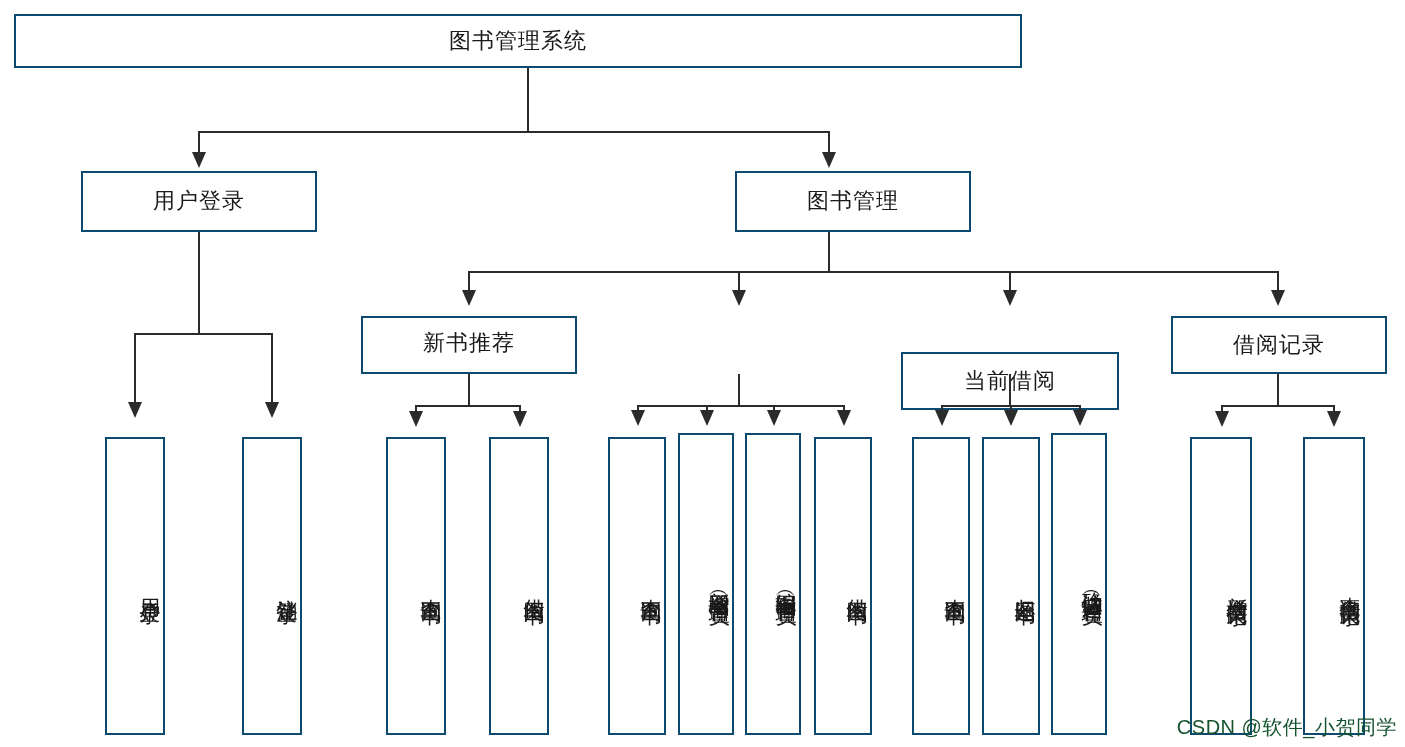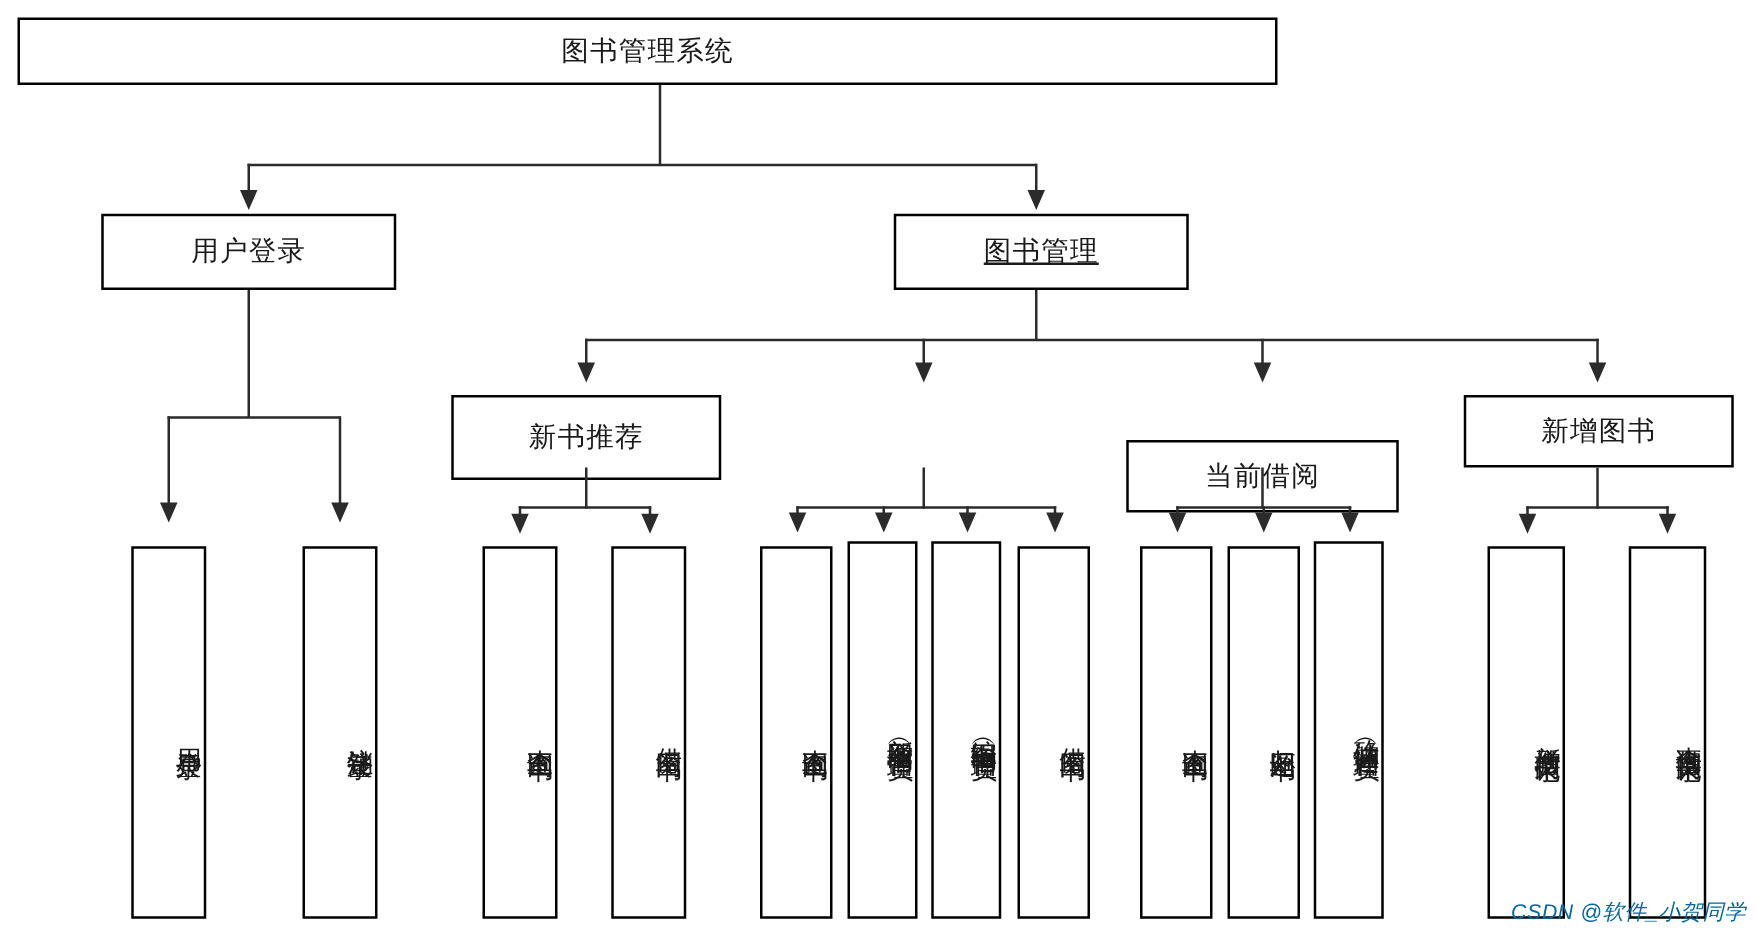--- a/index.html
+++ b/index.html
@@ -11,21 +11,21 @@
     position:relative;
     width:1405px;
     height:747px;
     background:#ffffff;
     overflow:hidden;
   }
   
   .node{
     position:absolute;
     box-sizing:border-box;
-    border:2px solid #000000;
+    border:2px solid #0c4a6e;
     background:#ffffff;
     display:flex;
     align-items:center;
     justify-content:center;
     text-align:center;
     line-height:1.22;
   }
   .node.h{            
     font-size:22px;
     letter-spacing:1px;
@@ -53,26 +53,25 @@
     width:0;height:0;
     border-left:7px solid transparent;
     border-right:7px solid transparent;
     border-top:16px solid #2b2b2b;
   }
   
   #watermark{
     position:absolute;
     right:8px;
     bottom:6px;
-    font-size:17px;
-    color:#0369a1;
+    font-size:20px;
+    color:#14532d;
     white-space:nowrap;
     letter-spacing:0.5px;
     pointer-events:none;
-    font-style:italic;
   }
 </style>
 </head>
 <body>
 
 <div id="canvas">
 
   <div class="node h" style="left:14px;top:14px;width:1008px;height:54px;">
     <span>图书管理系统</span>
   </div>
@@ -83,21 +82,21 @@
 
   <div class="ln lv" style="left:198px;top:131px;width:2px;height:24px;"></div>
   <div class="arrow" style="left:192px;top:152px;"></div>
 
   <div class="ln lv" style="left:828px;top:131px;width:2px;height:24px;"></div>
   <div class="arrow" style="left:822px;top:152px;"></div>
 
   <div class="node h" style="left:81px;top:171px;width:236px;height:61px;">
     <span>用户登录</span>
   </div>
-  <div class="node h" style="left:715px;top:171px;width:236px;height:61px;text-decoration:underline;">
+  <div class="node h" style="left:735px;top:171px;width:236px;height:61px;">
     <span>图书管理</span>
   </div>
 
   <div class="ln lv" style="left:198px;top:232px;width:2px;height:102px;"></div>
   <div class="ln lh" style="left:134px;top:333px;width:138px;height:2px;"></div>
   <div class="ln lv" style="left:134px;top:333px;width:2px;height:72px;"></div>
   <div class="arrow" style="left:128px;top:402px;"></div>
   <div class="ln lv" style="left:271px;top:333px;width:2px;height:72px;"></div>
   <div class="arrow" style="left:265px;top:402px;"></div>
 
@@ -105,28 +104,28 @@
   <div class="ln lh" style="left:468px;top:271px;width:811px;height:2px;"></div>
   <div class="ln lv" style="left:468px;top:271px;width:2px;height:22px;"></div>
   <div class="arrow" style="left:462px;top:290px;"></div>
   <div class="ln lv" style="left:738px;top:271px;width:2px;height:22px;"></div>
   <div class="arrow" style="left:732px;top:290px;"></div>
   <div class="ln lv" style="left:1009px;top:271px;width:2px;height:22px;"></div>
   <div class="arrow" style="left:1003px;top:290px;"></div>
   <div class="ln lv" style="left:1277px;top:271px;width:2px;height:22px;"></div>
   <div class="arrow" style="left:1271px;top:290px;"></div>
 
-  <div class="node h" style="left:361px;top:316px;width:216px;height:68px;">
+  <div class="node h" style="left:361px;top:316px;width:216px;height:58px;font-family:Liberation Mono, monospace;">
     <span>新书推荐</span>
   </div>
   <div class="node h" style="left:901px;top:316px;width:218px;height:58px;margin-top:36px;">
     <span>当前借阅</span>
   </div>
   <div class="node h" style="left:1171px;top:316px;width:216px;height:58px;">
-    <span>新增图书</span>
+    <span>借阅记录</span>
   </div>
 
   <div class="ln lv" style="left:468px;top:374px;width:2px;height:33px;"></div>
   <div class="ln lh" style="left:415px;top:405px;width:106px;height:2px;"></div>
   <div class="ln lv" style="left:415px;top:405px;width:2px;height:10px;"></div>
   <div class="arrow" style="left:409px;top:411px;"></div>
   <div class="ln lv" style="left:519px;top:405px;width:2px;height:10px;"></div>
   <div class="arrow" style="left:513px;top:411px;"></div>
 
   <div class="ln lv" style="left:738px;top:374px;width:2px;height:33px;"></div>

